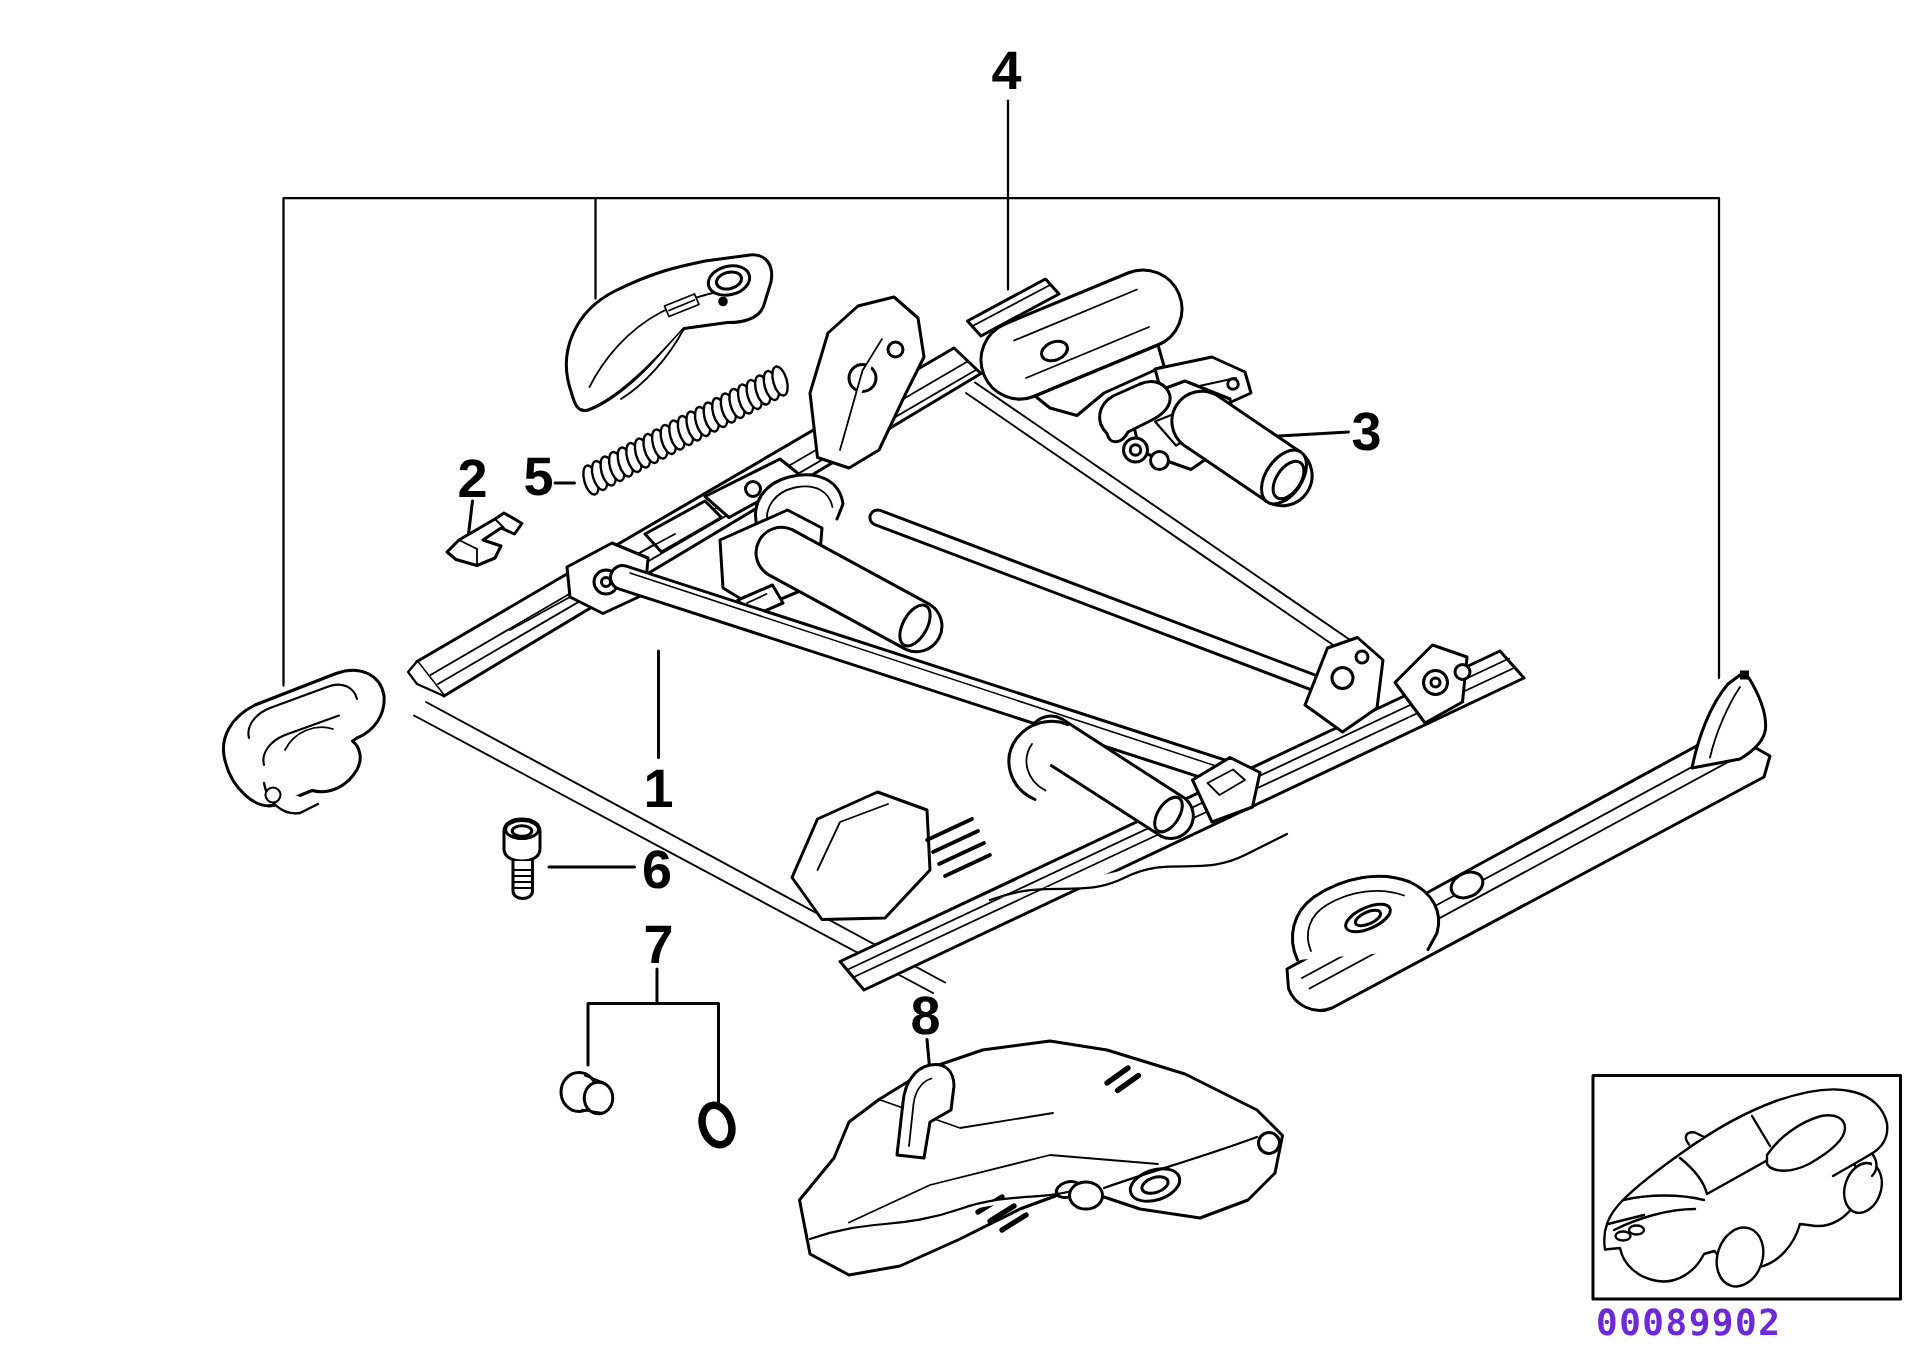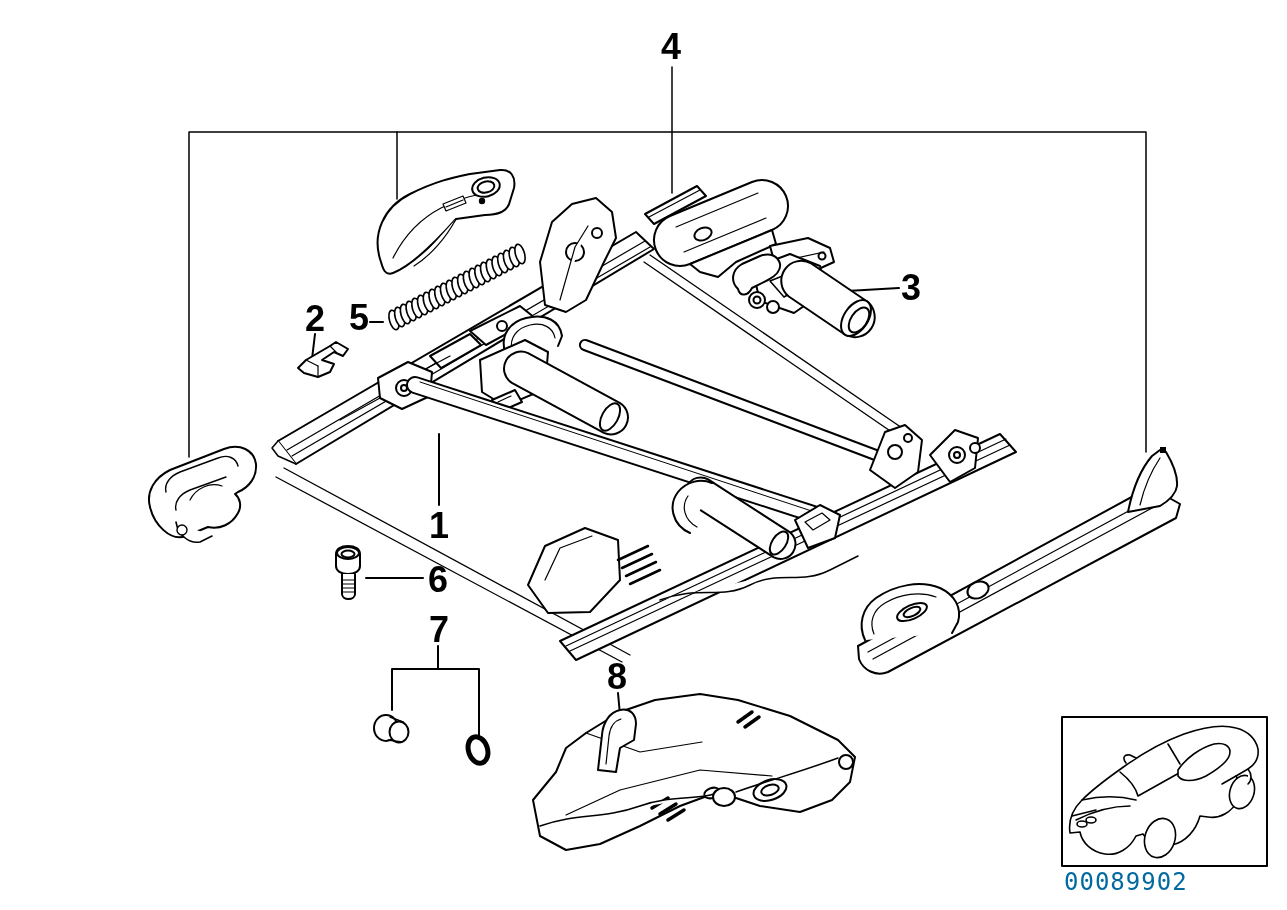--- a/index.html
+++ b/index.html
@@ -4,21 +4,21 @@
 <style>
   html,body{margin:0;padding:0;background:#fff;}
   .stage{position:relative;width:1287px;height:910px;background:#fff;overflow:hidden;
          font-family:"Liberation Sans",sans-serif;}
   .stage svg{position:absolute;left:0;top:0;}
   .callout{position:absolute;transform:translate(-50%,-50%);
            font-family:"Liberation Sans",sans-serif;font-weight:bold;
            font-size:36px;line-height:1;color:#000;cursor:pointer;user-select:none;}
   .plate{position:absolute;left:1064px;top:868px;width:204px;
          font-family:"DejaVu Sans Mono","Liberation Mono",monospace;
-         font-size:24px;letter-spacing:1px;color:#0369a1;}
+         font-size:24px;letter-spacing:1px;color:#6d28d9;font-weight:bold;}
   path,ellipse,circle,rect,line{vector-effect:none;}
 </style>
 </head>
 <body>
 
 <div class="stage">
 
 <svg width="1287" height="910" viewBox="0 0 1287 910">
   <g fill="none" stroke="#000" stroke-width="2" stroke-linejoin="round" stroke-linecap="round">
 

